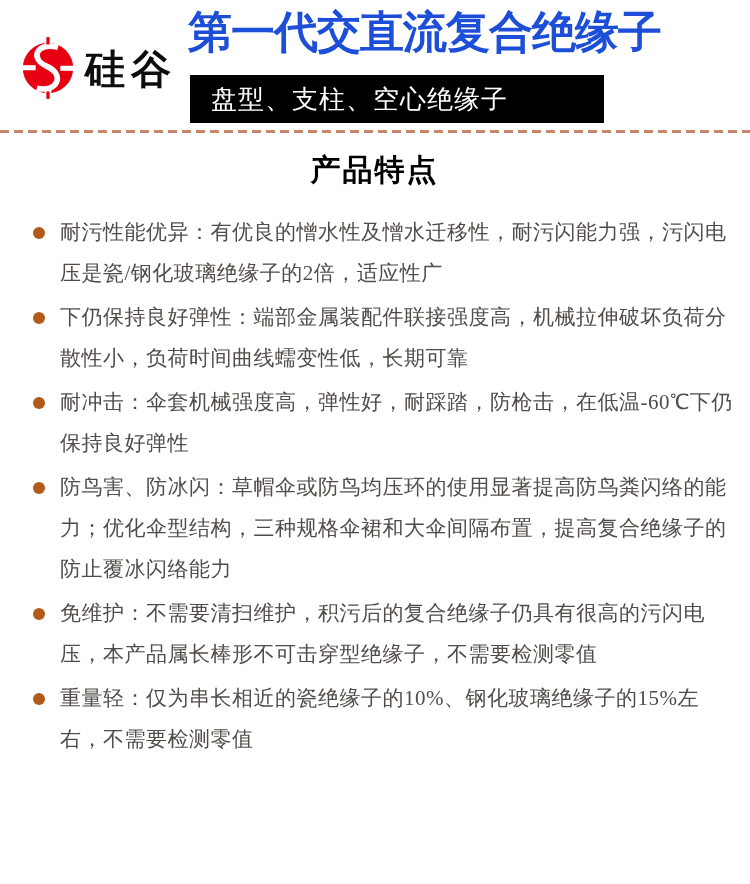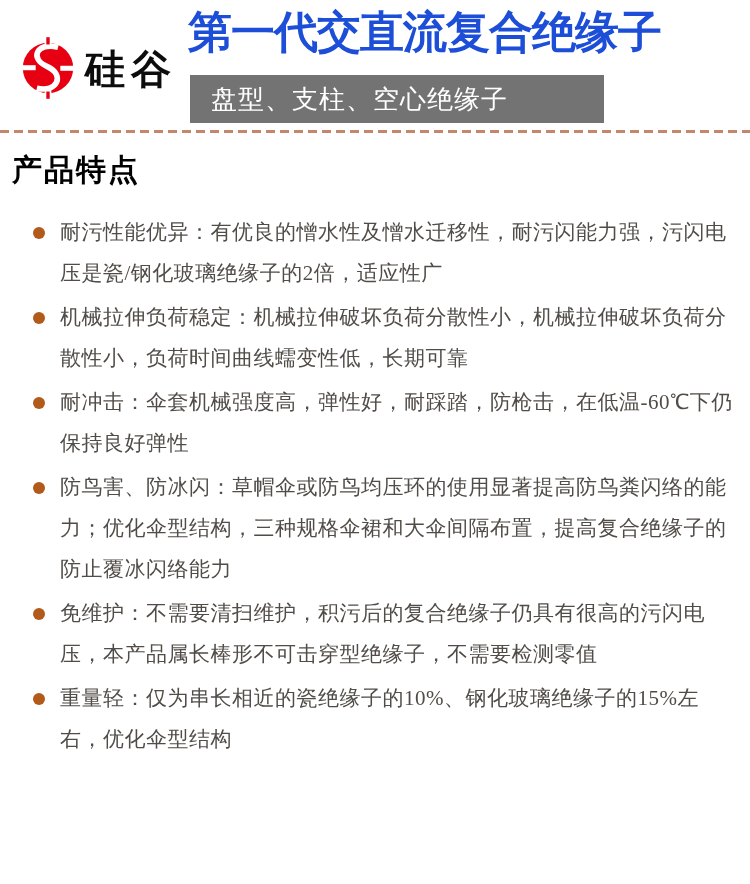--- a/index.html
+++ b/index.html
@@ -23,36 +23,36 @@
     white-space: nowrap;
   }
   .page-title {
     position: absolute; left: 188px; top: 0;
     font-size: 44px; line-height: 64px; font-weight: 900;
     color: #1d4ed8; letter-spacing: -1px; white-space: nowrap;
   }
   .banner {
     position: absolute; left: 190px; top: 75px;
     width: 414px; height: 48px;
-    background: #737373;
+    background: #000000;
     color: #ffffff; font-size: 26px; line-height: 48px;
     padding-left: 21px; letter-spacing: 1px;
     white-space: nowrap;
   }
   .divider {
     position: absolute; left: 0; top: 130px;
     width: 750px; height: 3px;
     background: repeating-linear-gradient(90deg,
       #c5876a 0px, #c5876a 9px, rgba(0,0,0,0) 9px, rgba(0,0,0,0) 14px);
   }
   
   .section { padding: 16px 13px 0 12px; }
   .section-heading {
     font-size: 30px; font-weight: 900; color: #000000;
-    letter-spacing: 2px; margin-bottom: 21px;
+    letter-spacing: 2px; margin-bottom: 21px; text-align: center;
   }
   .feature-list { list-style: none; margin-left: 21px; }
   .feature-item {
     position: relative;
     padding-left: 27px;
     font-size: 21px; line-height: 41px;
     color: #514c47;
     margin-bottom: 3px;
     letter-spacing: 0.5px;
     font-family: Liberation Serif, serif;
@@ -96,32 +96,32 @@
 <div class="section">
   <div class="section-heading">产品特点</div>
 
   <ul class="feature-list">
     <li class="feature-item">
       <span class="dot"></span>
       <span>耐污性能优异：有优良的憎水性及憎水迁移性，耐污闪能力强，污闪电压是瓷/钢化玻璃绝缘子的2倍，适应性广</span>
     </li>
     <li class="feature-item">
       <span class="dot"></span>
-      <span>机械拉伸负荷稳定：机械拉伸破坏负荷分散性小，机械拉伸破坏负荷分散性小，负荷时间曲线蠕变性低，长期可靠</span>
+      <span>下仍保持良好弹性：端部金属装配件联接强度高，机械拉伸破坏负荷分散性小，负荷时间曲线蠕变性低，长期可靠</span>
     </li>
     <li class="feature-item">
       <span class="dot"></span>
       <span>耐冲击：伞套机械强度高，弹性好，耐踩踏，防枪击，在低温-60℃下仍保持良好弹性</span>
     </li>
     <li class="feature-item">
       <span class="dot"></span>
       <span>防鸟害、防冰闪：草帽伞或防鸟均压环的使用显著提高防鸟粪闪络的能力；优化伞型结构，三种规格伞裙和大伞间隔布置，提高复合绝缘子的防止覆冰闪络能力</span>
     </li>
     <li class="feature-item">
       <span class="dot"></span>
       <span>免维护：不需要清扫维护，积污后的复合绝缘子仍具有很高的污闪电压，本产品属长棒形不可击穿型绝缘子，不需要检测零值</span>
     </li>
     <li class="feature-item">
       <span class="dot"></span>
-      <span>重量轻：仅为串长相近的瓷绝缘子的10%、钢化玻璃绝缘子的15%左右，优化伞型结构</span>
+      <span>重量轻：仅为串长相近的瓷绝缘子的10%、钢化玻璃绝缘子的15%左右，不需要检测零值</span>
     </li>
   </ul>
 </div>
 
 </body></html>

